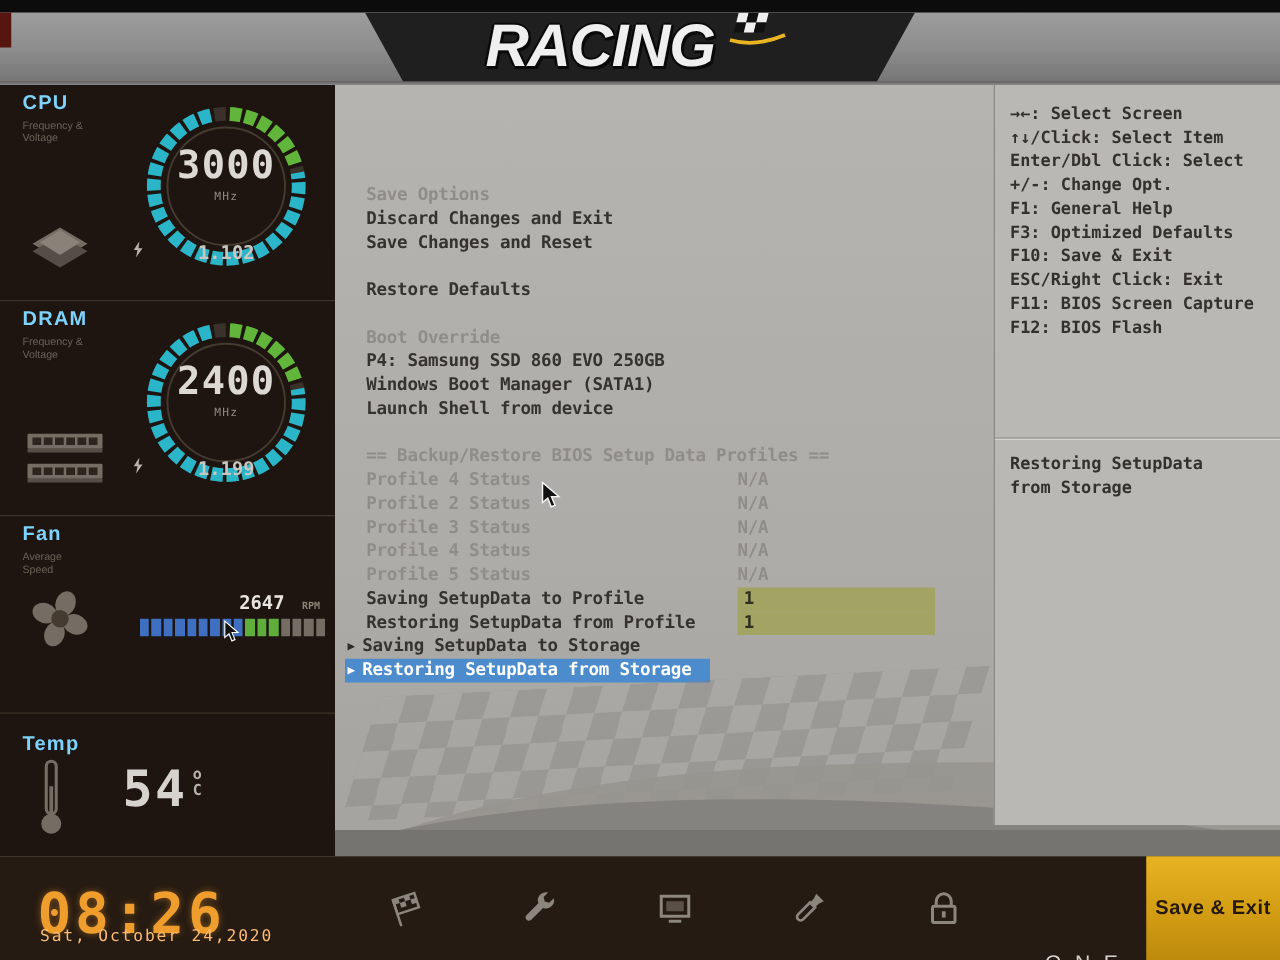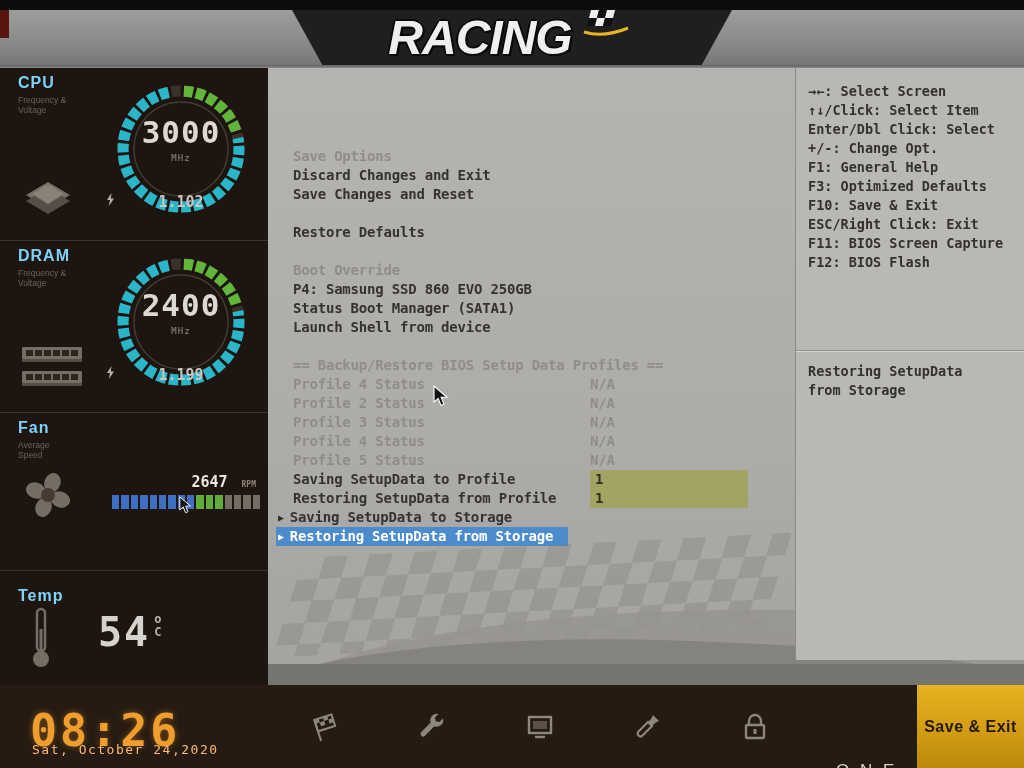--- a/index.html
+++ b/index.html
@@ -283,21 +283,21 @@
   <main class="main">
     <div class="menu">
       <div class="row hdr"><span class="lbl">Save Options</span></div>
       <div class="row action"><span class="lbl">Discard Changes and Exit</span></div>
       <div class="row action"><span class="lbl">Save Changes and Reset</span></div>
       <div class="sp"></div>
       <div class="row action"><span class="lbl">Restore Defaults</span></div>
       <div class="sp"></div>
       <div class="row hdr"><span class="lbl">Boot Override</span></div>
       <div class="row action"><span class="lbl">P4: Samsung SSD 860 EVO 250GB</span></div>
-      <div class="row action"><span class="lbl">Status Boot Manager (SATA1)</span></div>
+      <div class="row action"><span class="lbl">Windows Boot Manager (SATA1)</span></div>
       <div class="row action"><span class="lbl">Launch Shell from device</span></div>
       <div class="sp"></div>
       <div class="row hdr"><span class="lbl">== Backup/Restore BIOS Setup Data Profiles ==</span></div>
       <div class="row status"><span class="lbl">Profile 4 Status</span><span class="val">N/A</span></div>
       <div class="row status"><span class="lbl">Profile 2 Status</span><span class="val">N/A</span></div>
       <div class="row status"><span class="lbl">Profile 3 Status</span><span class="val">N/A</span></div>
       <div class="row status"><span class="lbl">Profile 4 Status</span><span class="val">N/A</span></div>
       <div class="row status"><span class="lbl">Profile 5 Status</span><span class="val">N/A</span></div>
       <div class="row select">
         <span class="lbl">Saving SetupData to Profile</span>

